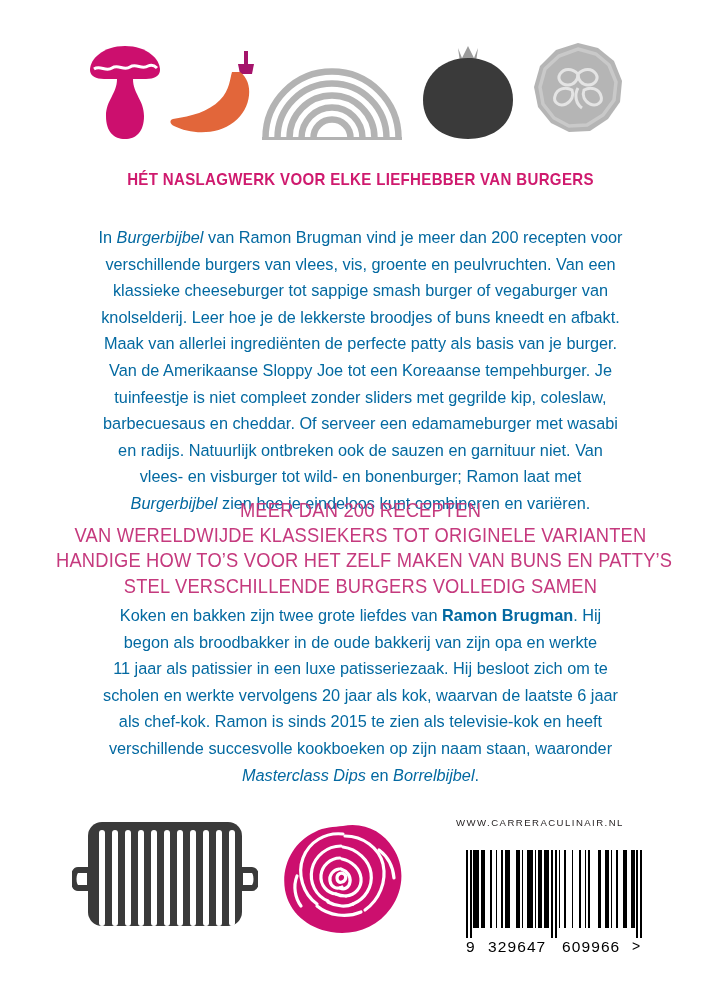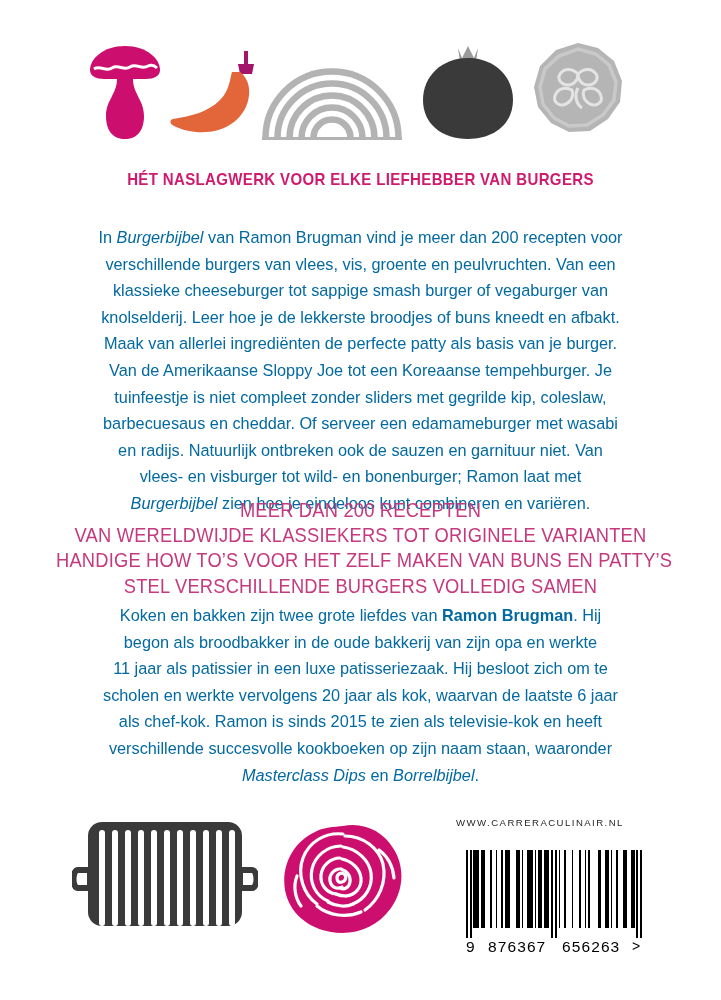--- a/index.html
+++ b/index.html
@@ -290,19 +290,19 @@
         <span style="left: 138.947px; width: 3.70526px;"></span>
         <span style="left: 144.505px; width: 1.85263px;"></span>
         <span style="left: 150.063px; width: 1.85263px;"></span>
         <span style="left: 157.474px; width: 3.70526px;"></span>
         <span style="left: 164.884px; width: 3.70526px;"></span>
         <span class="guard" style="left: 170.442px; width: 1.85263px;"></span>
         <span class="guard" style="left: 174.147px; width: 1.85263px;"></span>
       </div>
     <div class="isbn-line">
       <span class="d1">9</span>
-      <span class="d2">876367</span>
-      <span class="d3">656263</span>
+      <span class="d2">329647</span>
+      <span class="d3">609966</span>
       <span class="d4">&gt;</span>
     </div>
   </div>
 
 </div>
 
 </body></html>

